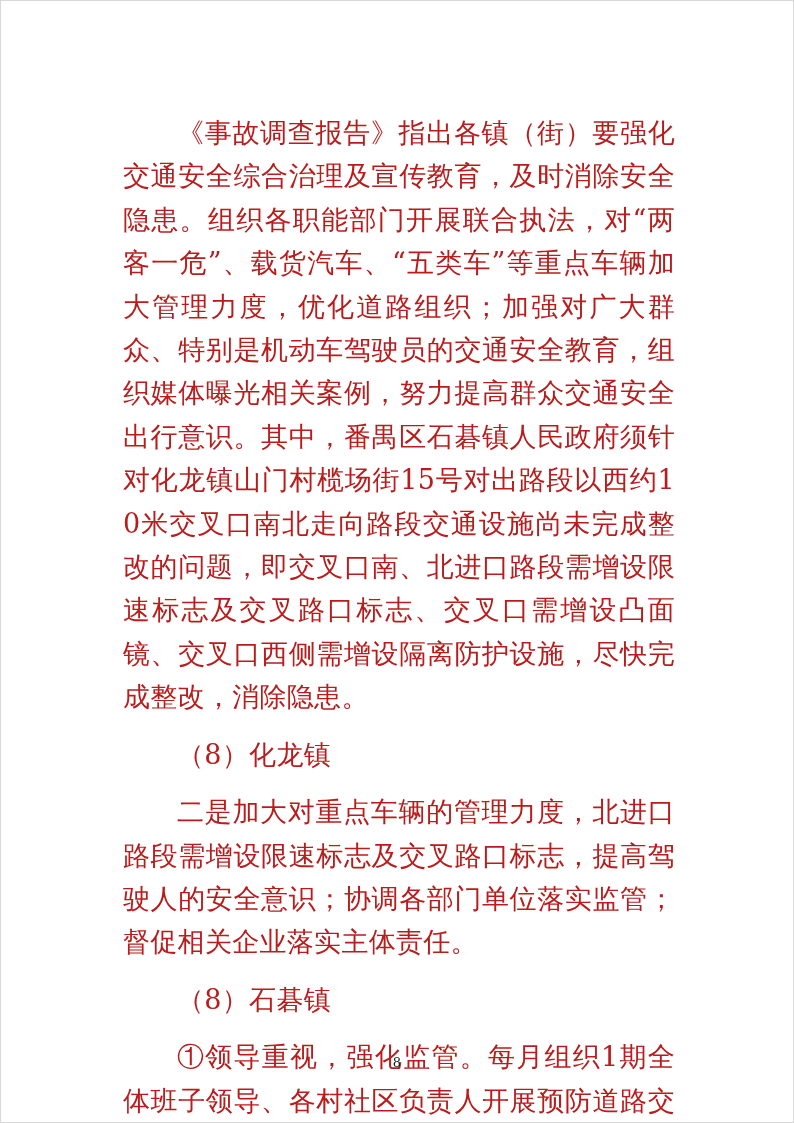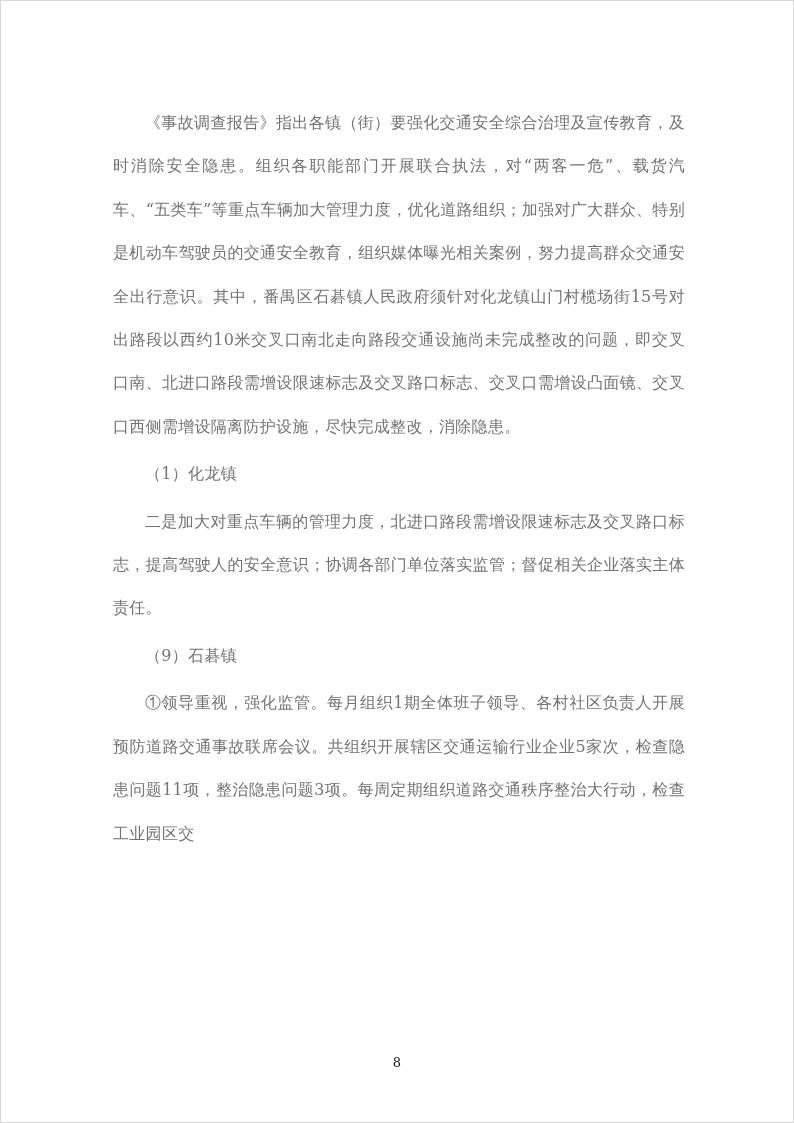--- a/index.html
+++ b/index.html
@@ -19,25 +19,25 @@
     border: 1px solid #d8d8d8;
     overflow: hidden;
   }
   .content {
     position: absolute;
     left: 108px;
     top: 96px;
     width: 580px;
   }
   .para {
-    margin: 4px;
+    margin: 14px;
     font-family: "DejaVu Serif", serif;
-    font-size: 16px;
+    font-size: 27px;
     line-height: 43.4px;
-    color: #737373;
+    color: #b91c1c;
     text-align: justify;
     text-justify: inter-character;
     letter-spacing: 0.30px;
     word-break: break-all;
     white-space: normal;
   }
   .indent {
     text-indent: 2em;
   }
   .page-number {
@@ -51,19 +51,19 @@
     color: #1a1a1a;
     letter-spacing: 0;
   }
 </style>
 </head>
 <body>
 
 <div class="page">
   <div class="content">
     <p class="para indent">《事故调查报告》指出各镇（街）要强化交通安全综合治理及宣传教育，及时消除安全隐患。组织各职能部门开展联合执法，对“两客一危”、载货汽车、“五类车”等重点车辆加大管理力度，优化道路组织；加强对广大群众、特别是机动车驾驶员的交通安全教育，组织媒体曝光相关案例，努力提高群众交通安全出行意识。其中，番禺区石碁镇人民政府须针对化龙镇山门村榄场街15号对出路段以西约10米交叉口南北走向路段交通设施尚未完成整改的问题，即交叉口南、北进口路段需增设限速标志及交叉路口标志、交叉口需增设凸面镜、交叉口西侧需增设隔离防护设施，尽快完成整改，消除隐患。</p>
-    <p class="para indent">（1）化龙镇</p>
+    <p class="para indent">（8）化龙镇</p>
     <p class="para indent">二是加大对重点车辆的管理力度，北进口路段需增设限速标志及交叉路口标志，提高驾驶人的安全意识；协调各部门单位落实监管；督促相关企业落实主体责任。</p>
-    <p class="para indent">（9）石碁镇</p>
+    <p class="para indent">（8）石碁镇</p>
     <p class="para indent">①领导重视，强化监管。每月组织1期全体班子领导、各村社区负责人开展预防道路交通事故联席会议。共组织开展辖区交通运输行业企业5家次，检查隐患问题11项，整治隐患问题3项。每周定期组织道路交通秩序整治大行动，检查工业园区交</p>
   </div>
   <div class="page-number">8</div>
 </div>
 
 </body></html>

